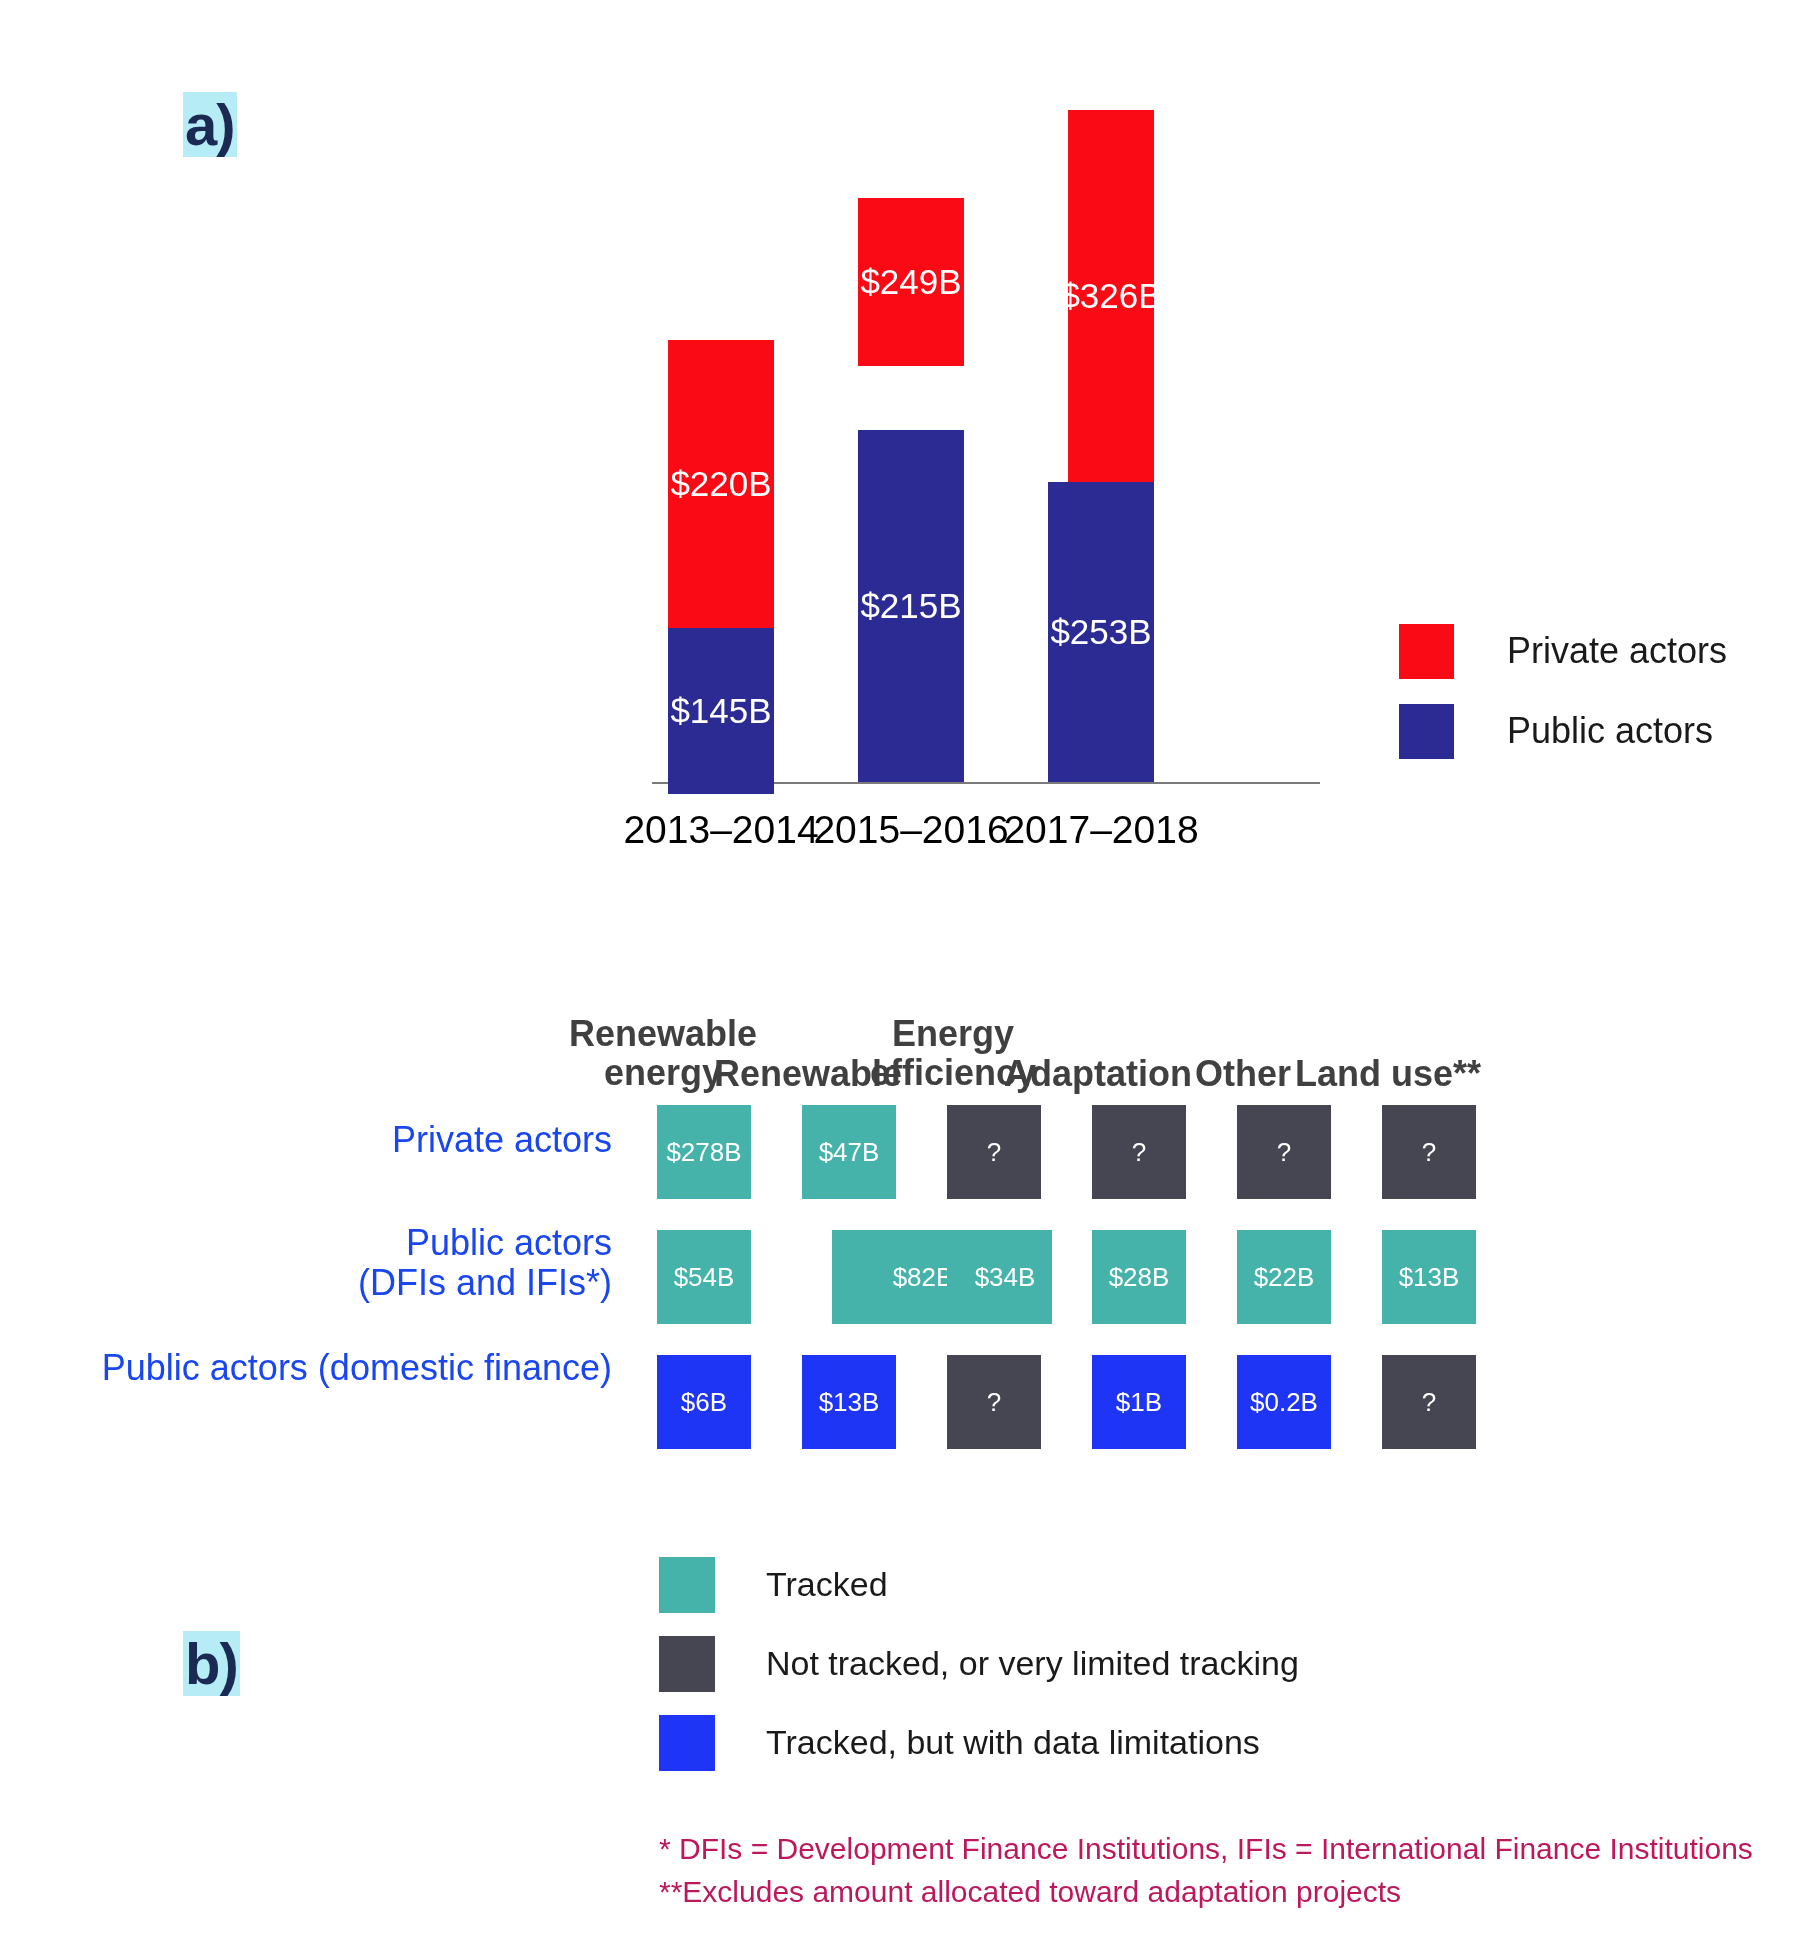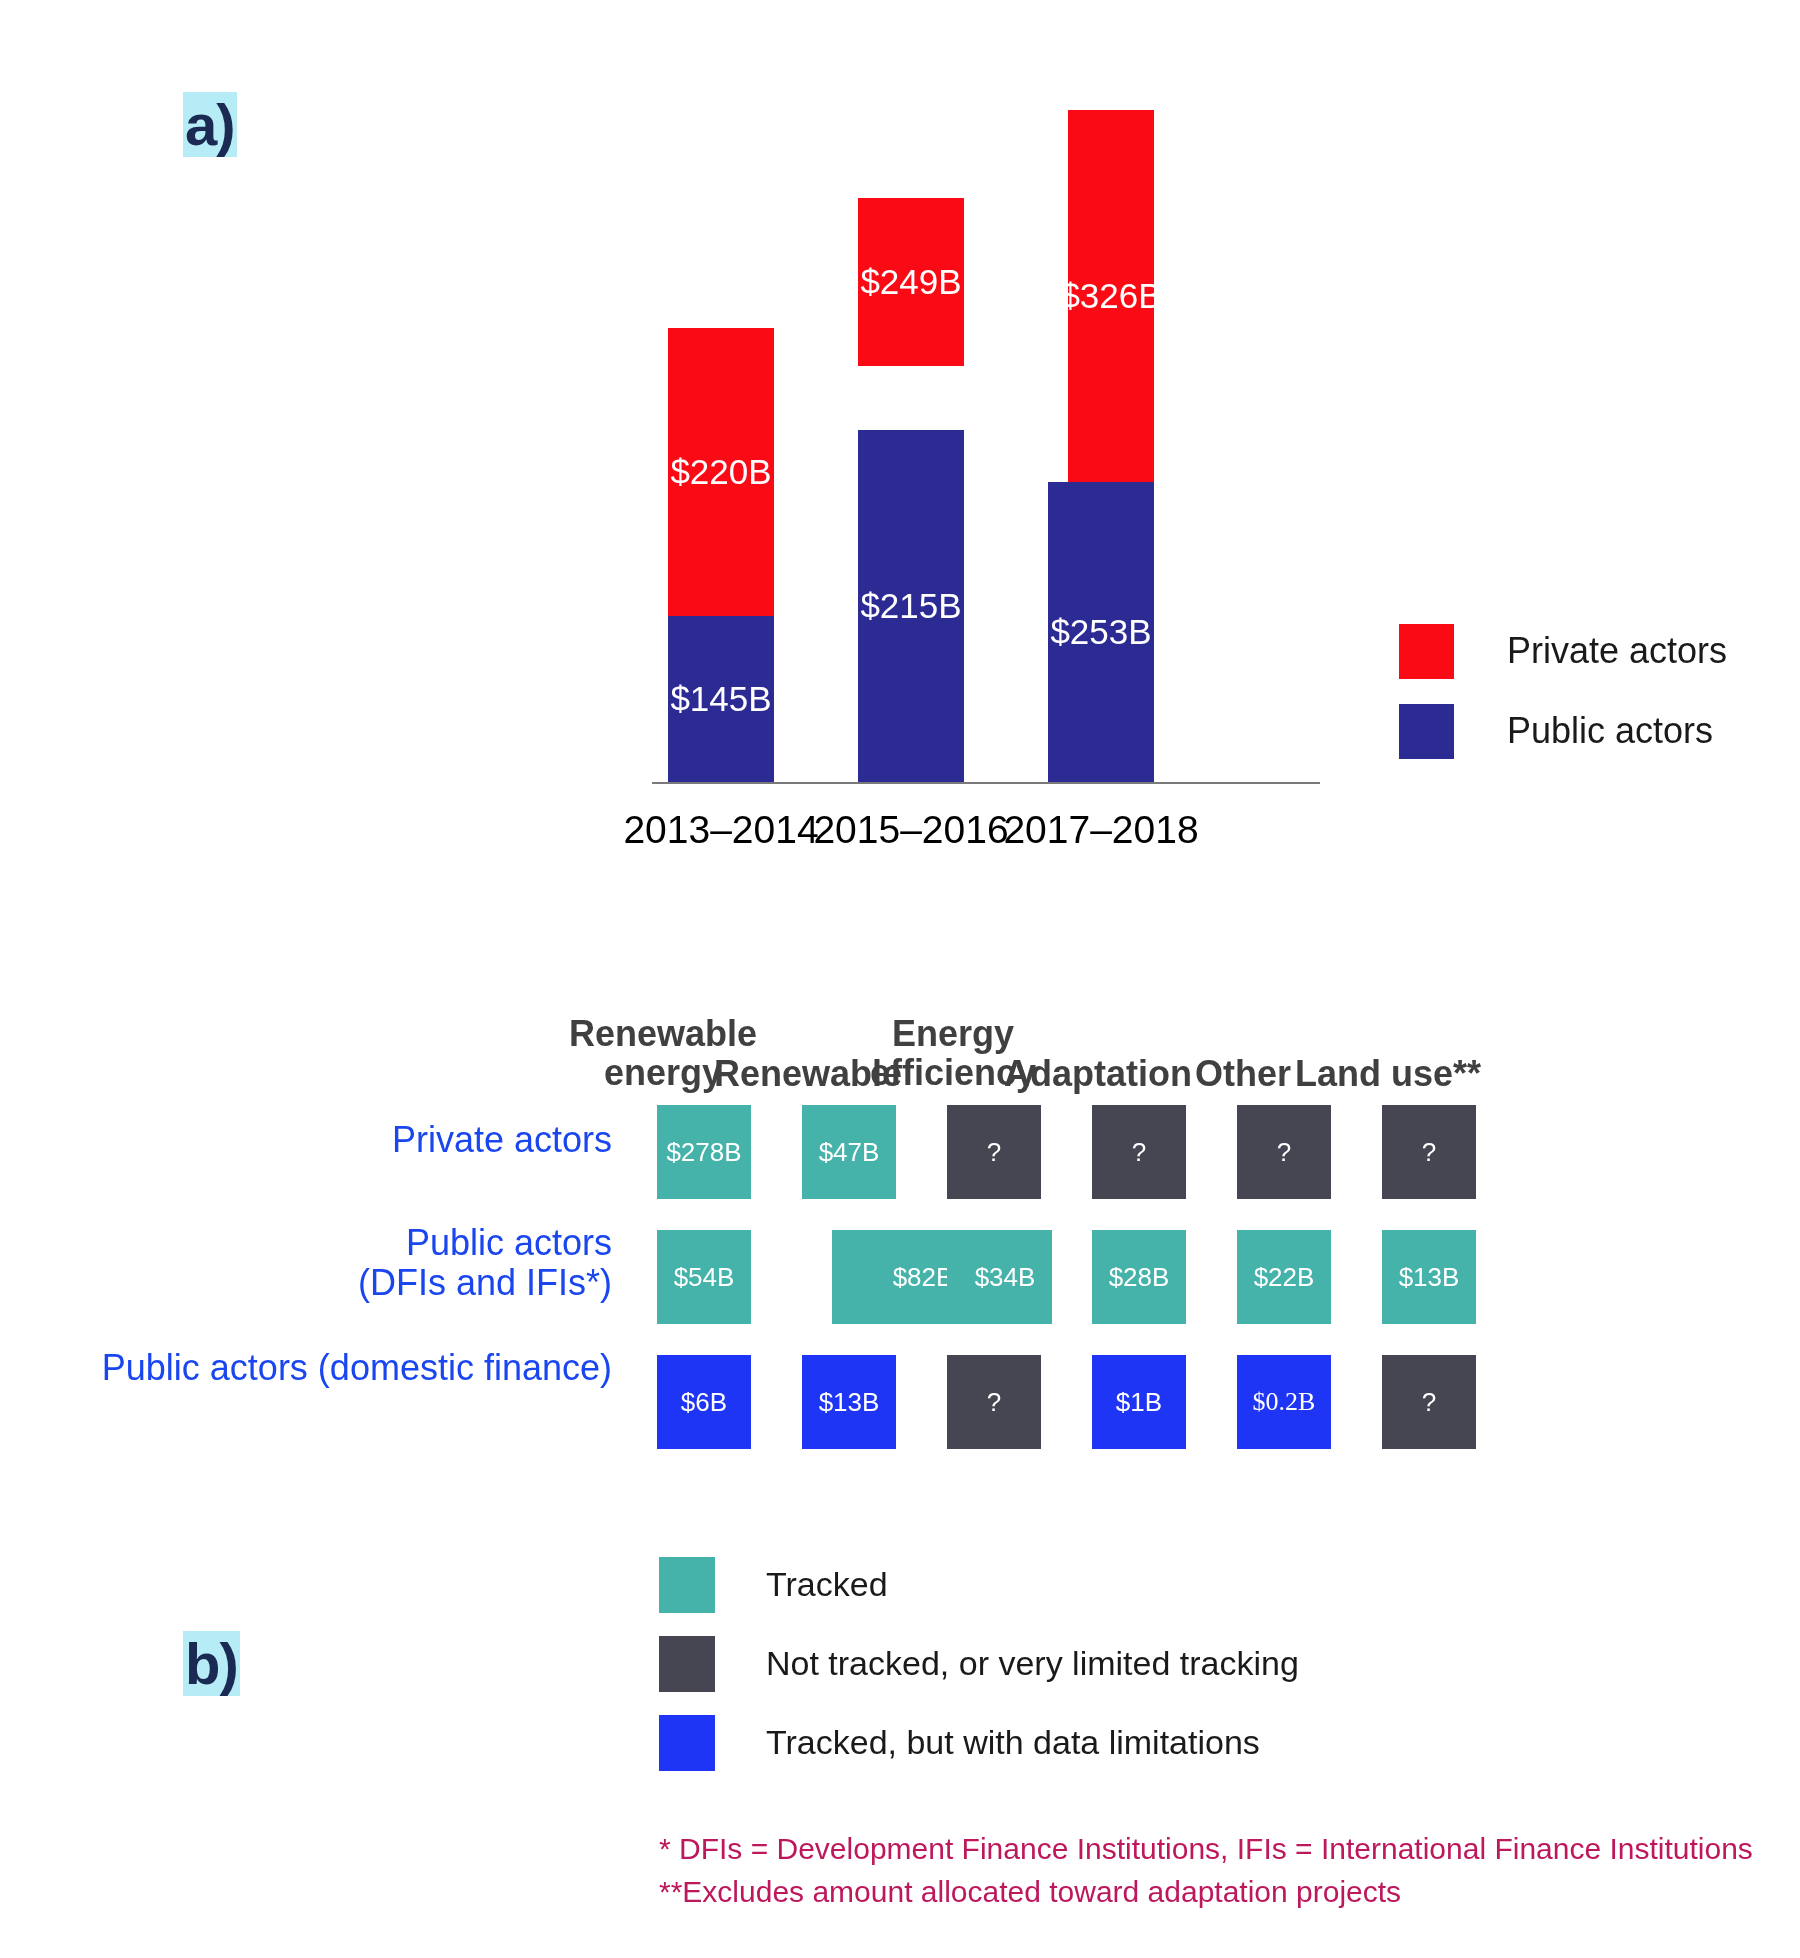--- a/index.html
+++ b/index.html
@@ -136,21 +136,21 @@
 </style>
 </head>
 <body>
 
 <div id="panel-a">
 
   <div class="panel-tag" style="left:183px;top:96px;"><span class="hl">a)</span></div>
 
   <div class="axis-line" style="left:652px;top:782px;width:668px;"></div>
 
-  <div class="bar-stack" style="left:668px;top:328px;width:106px;height:454px;">
+  <div class="bar-stack" style="left:668px;top:340px;width:106px;height:454px;">
     <div class="seg private" style="top:0px;height:288px;">
       <span>$220B</span>
     </div>
     <div class="seg public" style="top:288px;height:166px;">
       <span>$145B</span>
     </div>
   </div>
 
   <div class="bar-stack" style="left:858px;top:198px;width:106px;height:584px;">
     <div class="seg private" style="top:0px;height:168px;">
@@ -247,21 +247,21 @@
     </div>
   <div class="cell c-limited" style="left:802px;top:455px;">
       <span>$13B</span>
     </div>
   <div class="cell c-nottracked" style="left:947px;top:455px;">
       <span>?</span>
     </div>
   <div class="cell c-limited" style="left:1092px;top:455px;">
       <span>$1B</span>
     </div>
-  <div class="cell c-limited" style="left:1237px;top:455px;font-family:Liberation Serif, serif;">
+  <div class="cell c-limited" style="left:1237px;top:455px;">
       <span>$0.2B</span>
     </div>
   <div class="cell c-nottracked" style="left:1382px;top:455px;">
       <span>?</span>
     </div>
 
   <div class="legend-b">
     <div class="row">
       <div class="swatch c-tracked"></div>
       <div class="txt">Tracked</div>

